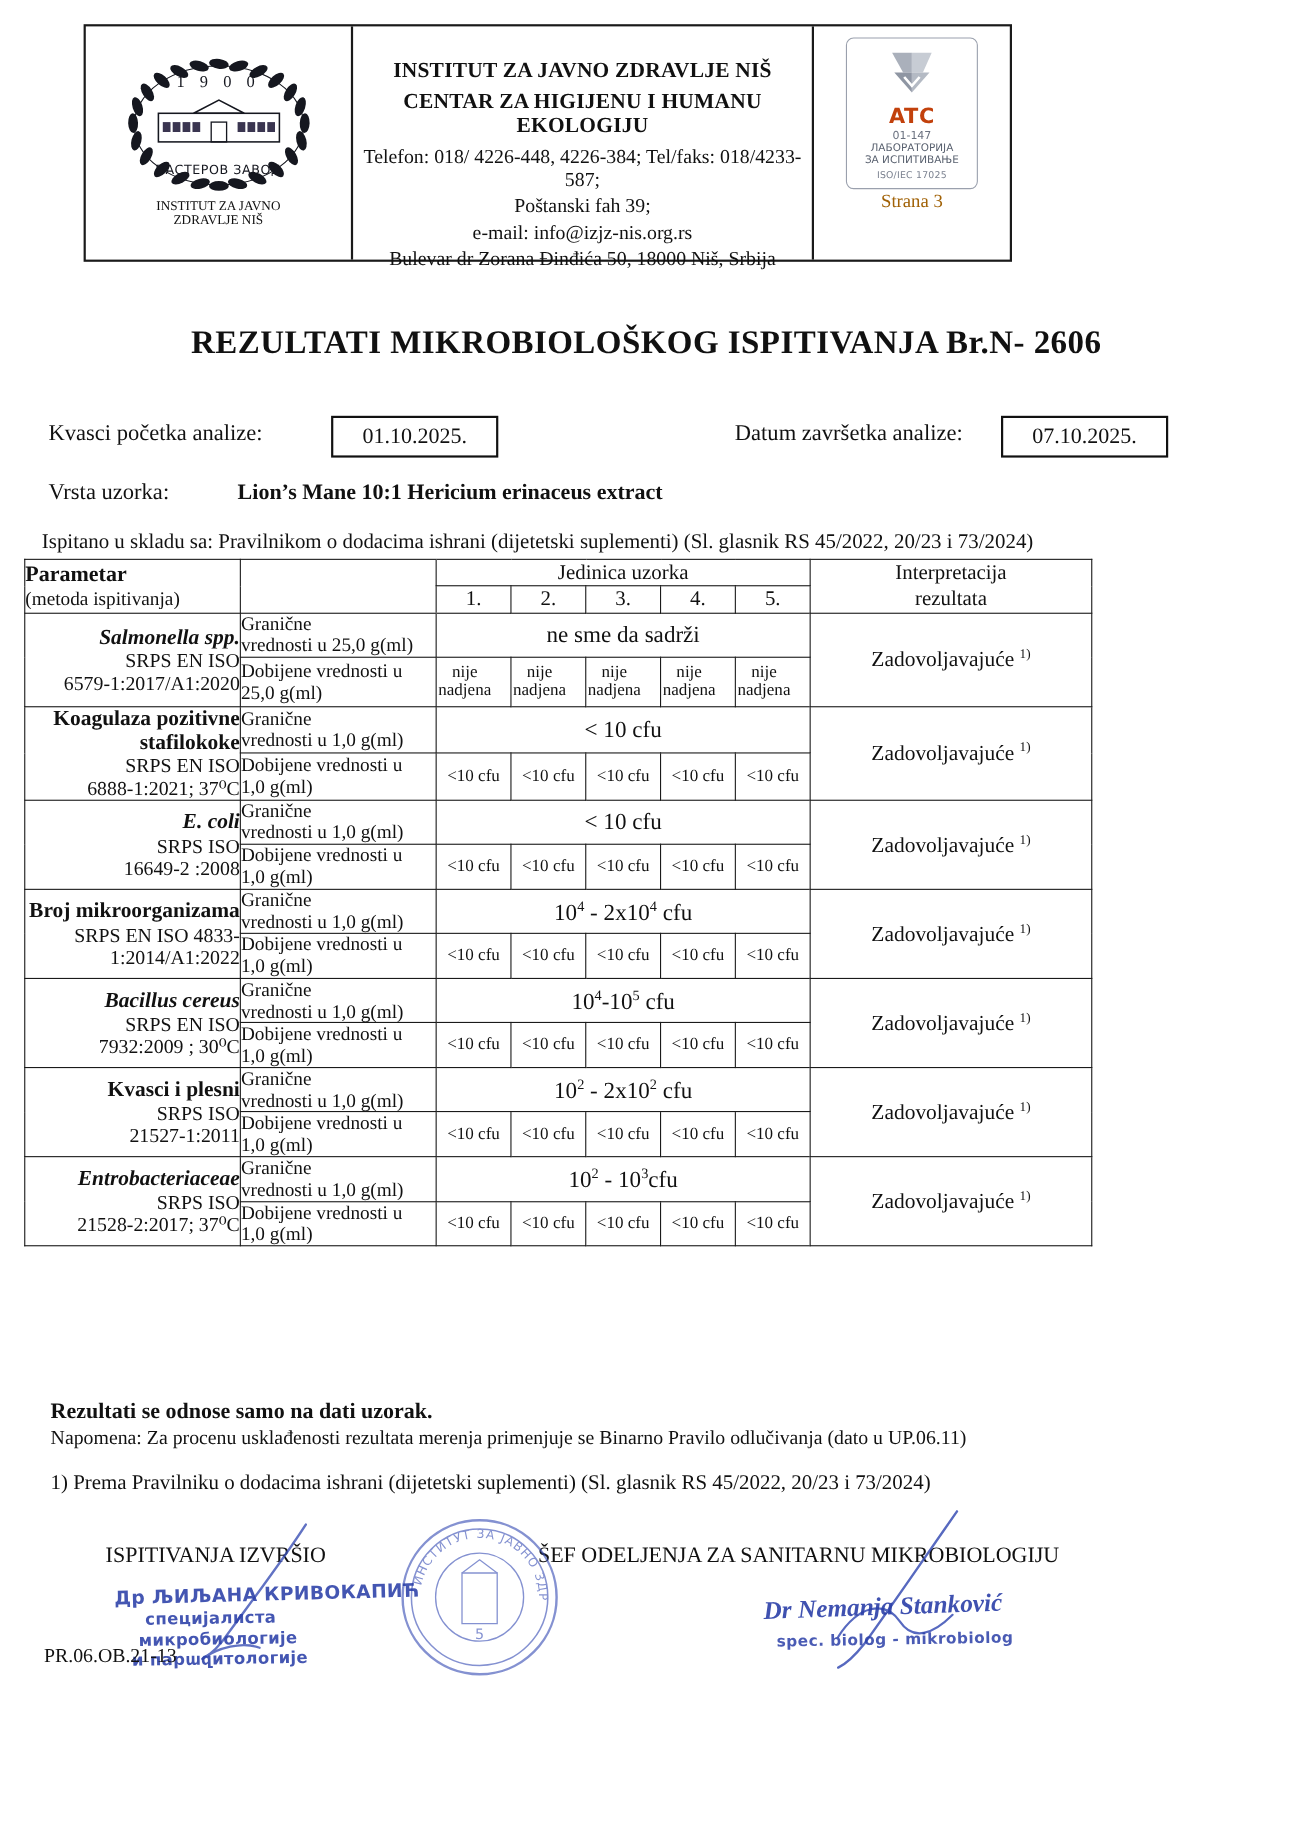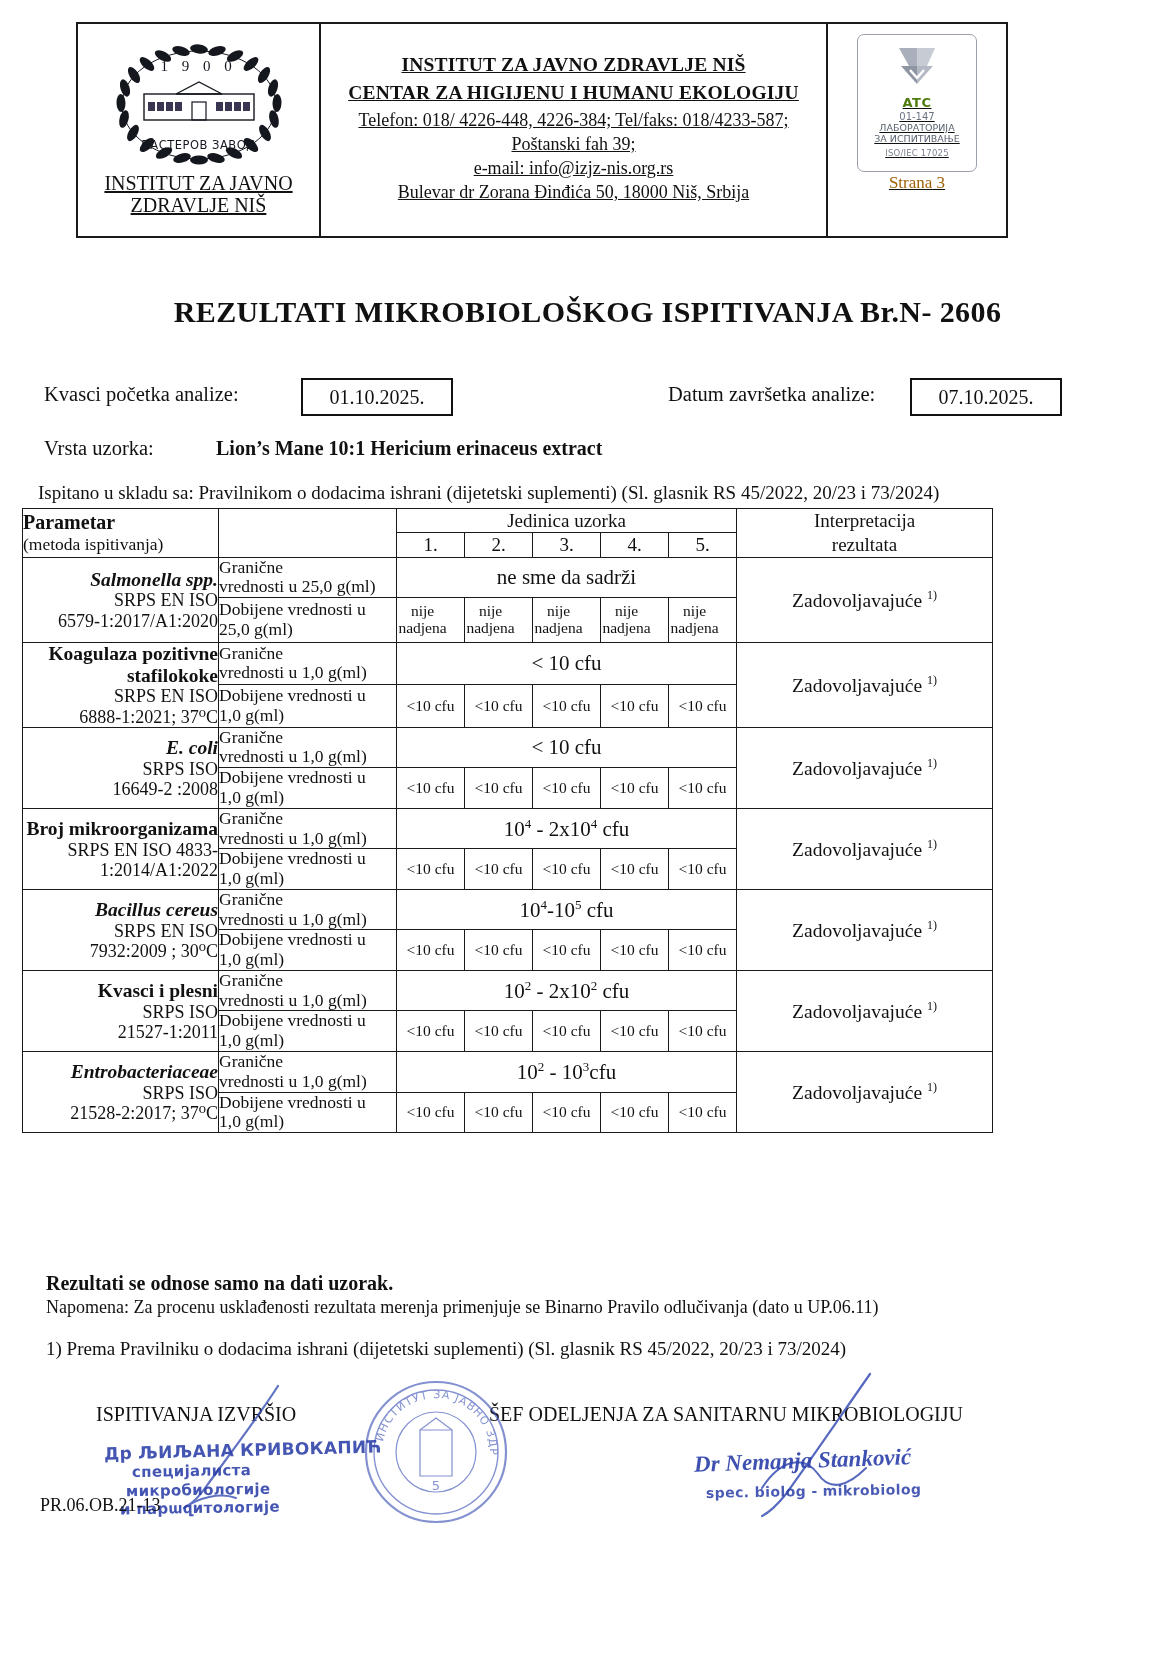--- a/index.html
+++ b/index.html
@@ -21,27 +21,26 @@
     width: 1175px;
     height: 1668px;
     box-sizing: border-box;
   }
 
   
   .letterhead {
     position: absolute;
     left: 76px;
     top: 22px;
-    width: 932px;
+    width: 844px;
     height: 216px;
     border: 2px solid #1a1a1a;
     box-sizing: border-box;
     display: flex;
     align-items: stretch;
-    text-decoration: underline;
   }
   .lh-logo {
     width: 243px;
     border-right: 2px solid #1a1a1a;
     box-sizing: border-box;
     display: flex;
     flex-direction: column;
     align-items: center;
     justify-content: center;
     padding: 4px 2px 6px 2px;
@@ -76,21 +75,21 @@
     right: 0;
     text-align: center;
     font-size: 11.5px;
     letter-spacing: 0.5px;
     font-family: "DejaVu Sans", sans-serif;
     color: #15171f;
   }
   .lh-logo-name {
     margin-top: 4px;
     text-align: center;
-    font-size: 20px;
+    font-size: 12px;
     line-height: 1.12;
     font-family: "Liberation Serif", serif;
     color: #111;
   }
 
   .lh-center {
     flex: 1;
     border-right: 2px solid #1a1a1a;
     box-sizing: border-box;
     text-align: center;
@@ -119,23 +118,23 @@
     box-sizing: border-box;
     display: flex;
     flex-direction: column;
     align-items: center;
     padding-top: 9px;
     color: #4e5666;
   }
   .atc-mark { width: 56px; height: 50px; }
   .atc-abbr {
     font-family: "DejaVu Sans", sans-serif;
-    font-size: 13px;
+    font-size: 19px;
     font-weight: bold;
-    color: #4d7c0f;
+    color: #c2410c;
     margin-top: 1px;
     letter-spacing: .5px;
   }
   .atc-num {
     font-family: "DejaVu Sans", sans-serif;
     font-size: 10px;
     color: #6b7280;
     margin-top: 1px;
   }
   .atc-lab {

